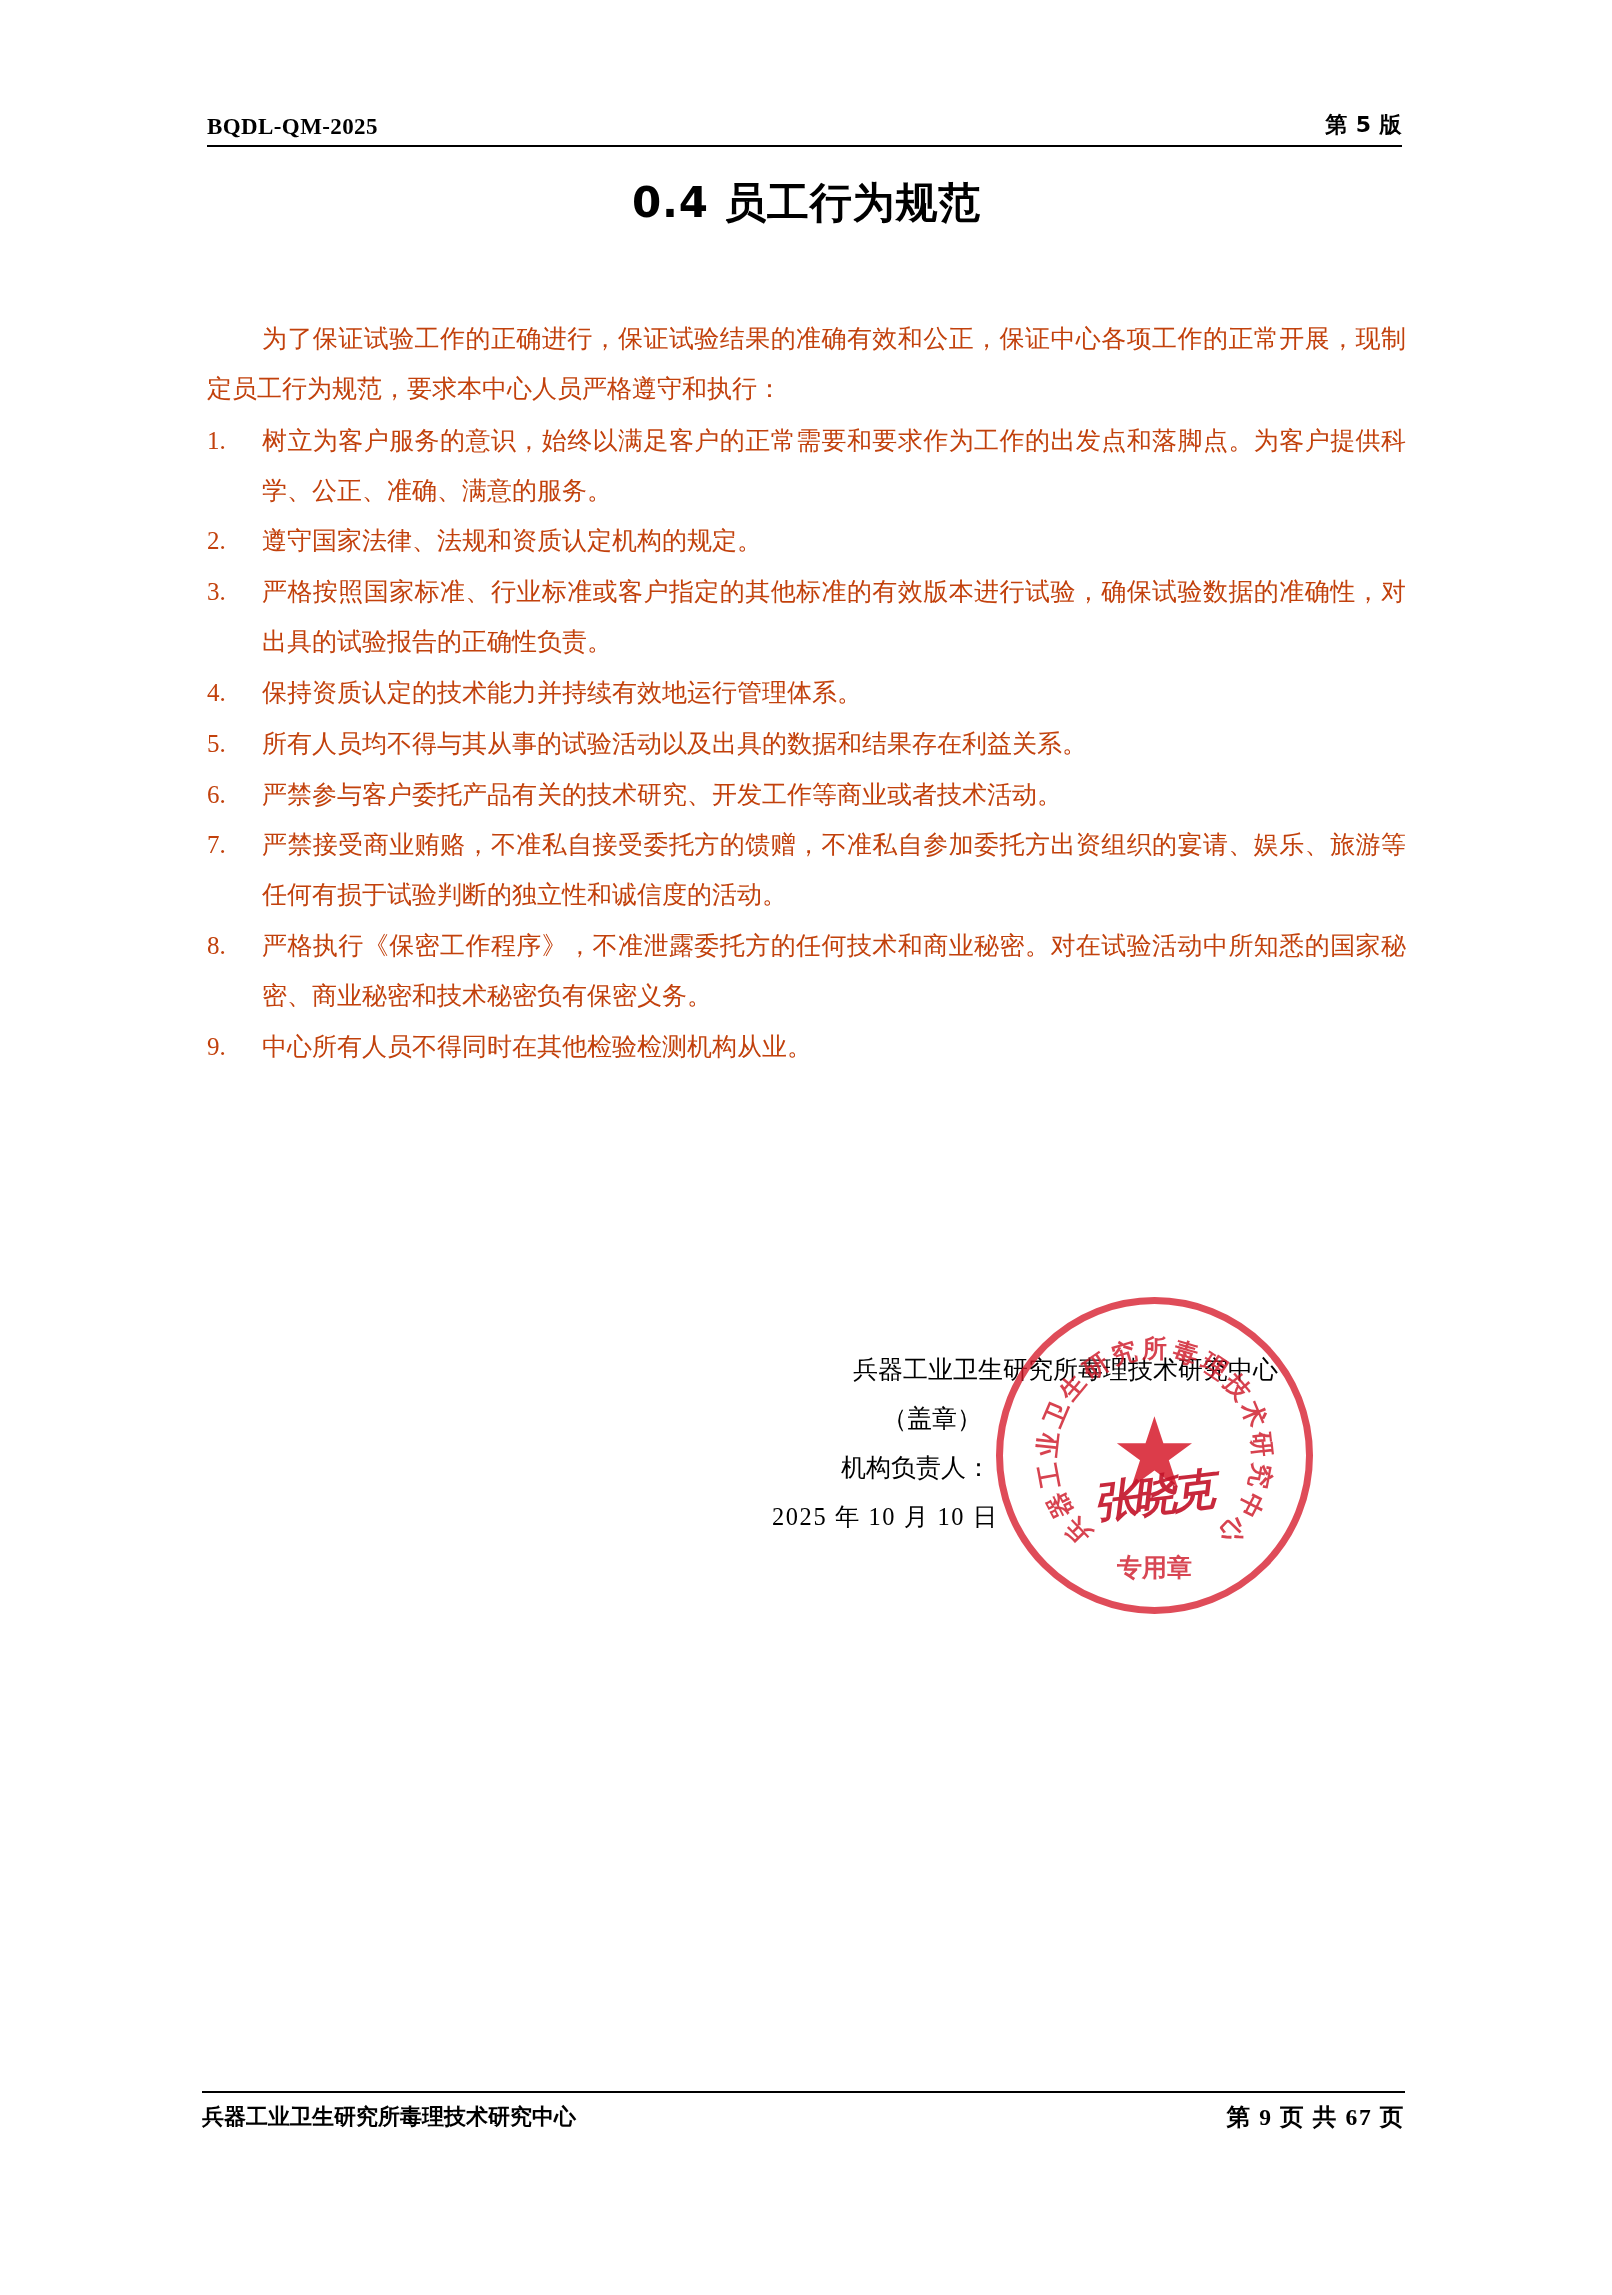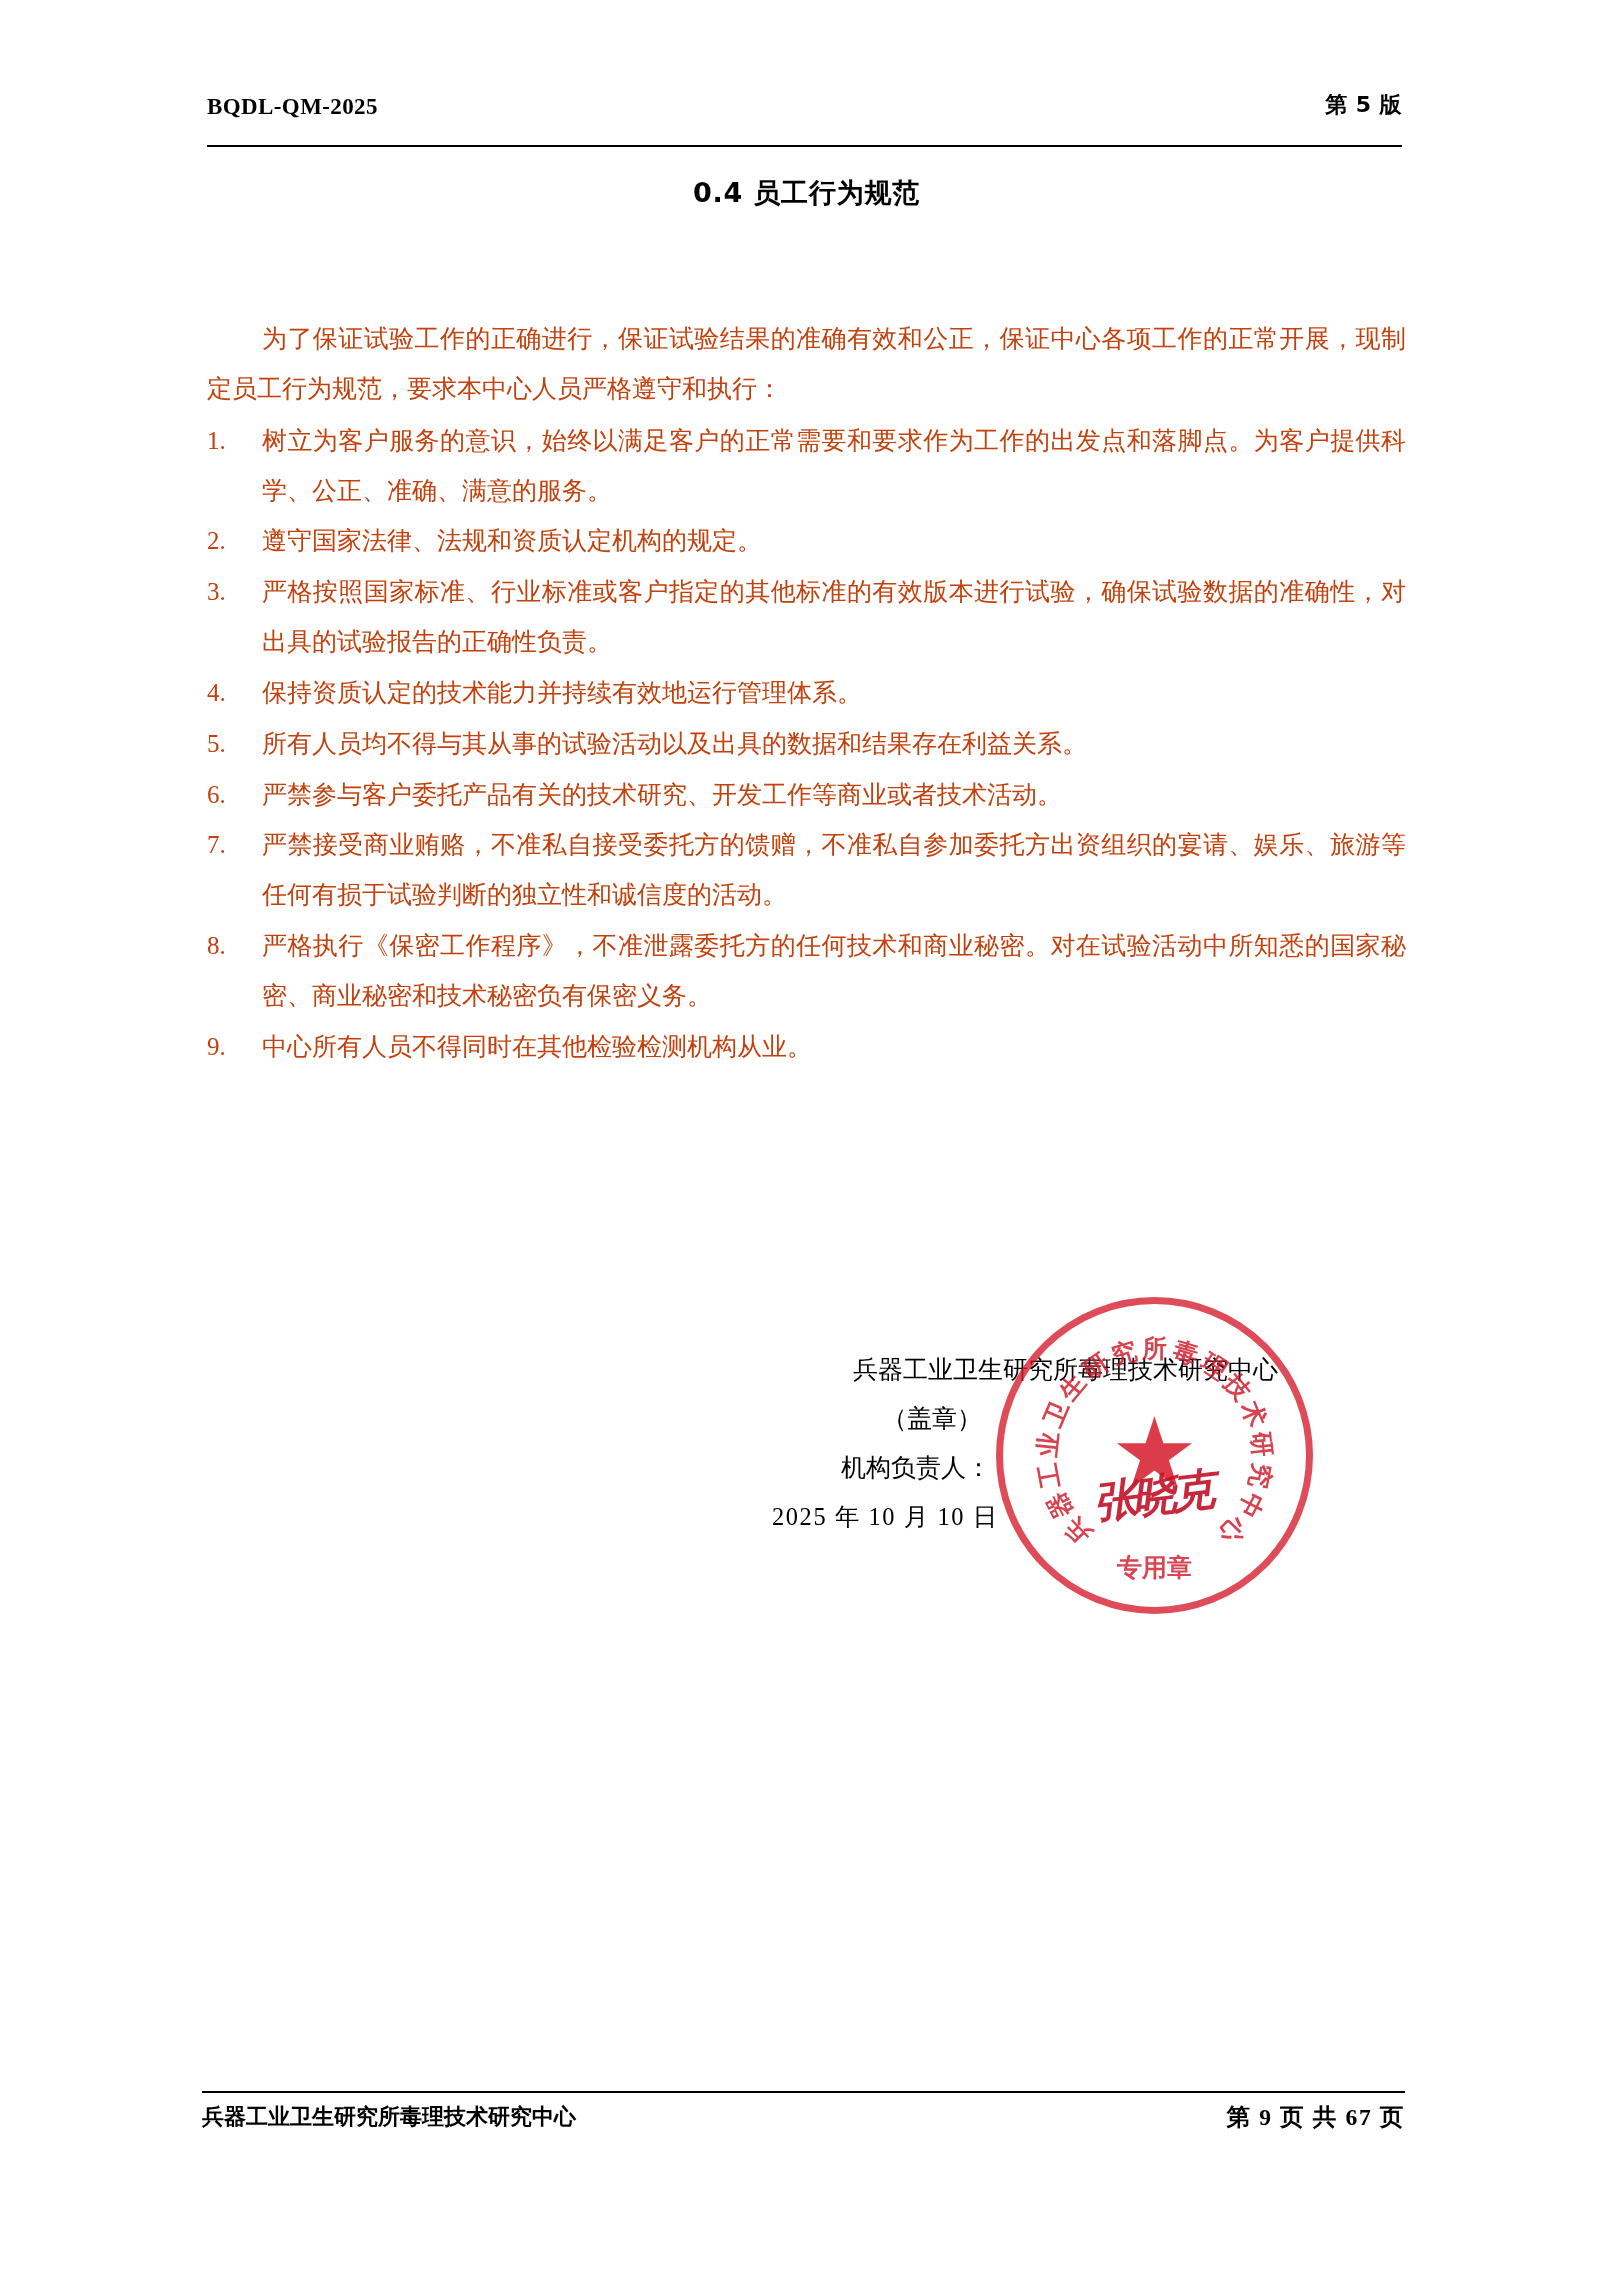--- a/index.html
+++ b/index.html
@@ -17,21 +17,21 @@
     height: 2295px;
     background: #ffffff;
     overflow: hidden;
     box-sizing: border-box;
   }
 
   
   .header {
     position: absolute;
     left: 207px;
-    top: 90px;
+    top: 110px;
     width: 1195px;
     display: flex;
     justify-content: space-between;
     align-items: flex-end;
     font-weight: bold;
     letter-spacing: 0.4px;
   }
   .header-left {
     font-size: 23px;
     font-family: "Liberation Serif", "DejaVu Serif", serif;
@@ -49,21 +49,21 @@
     background: #000000;
   }
 
   
   .doc-title {
     position: absolute;
     left: 0;
     top: 175px;
     width: 100%;
     text-align: center;
-    font-size: 27px;
+    font-size: 42px;
     font-weight: bold;
     font-family: "DejaVu Sans", "Liberation Sans", sans-serif;
     letter-spacing: 0.8px;
   }
 
   
   .body-block {
     position: absolute;
     left: 207px;
     top: 289px;

